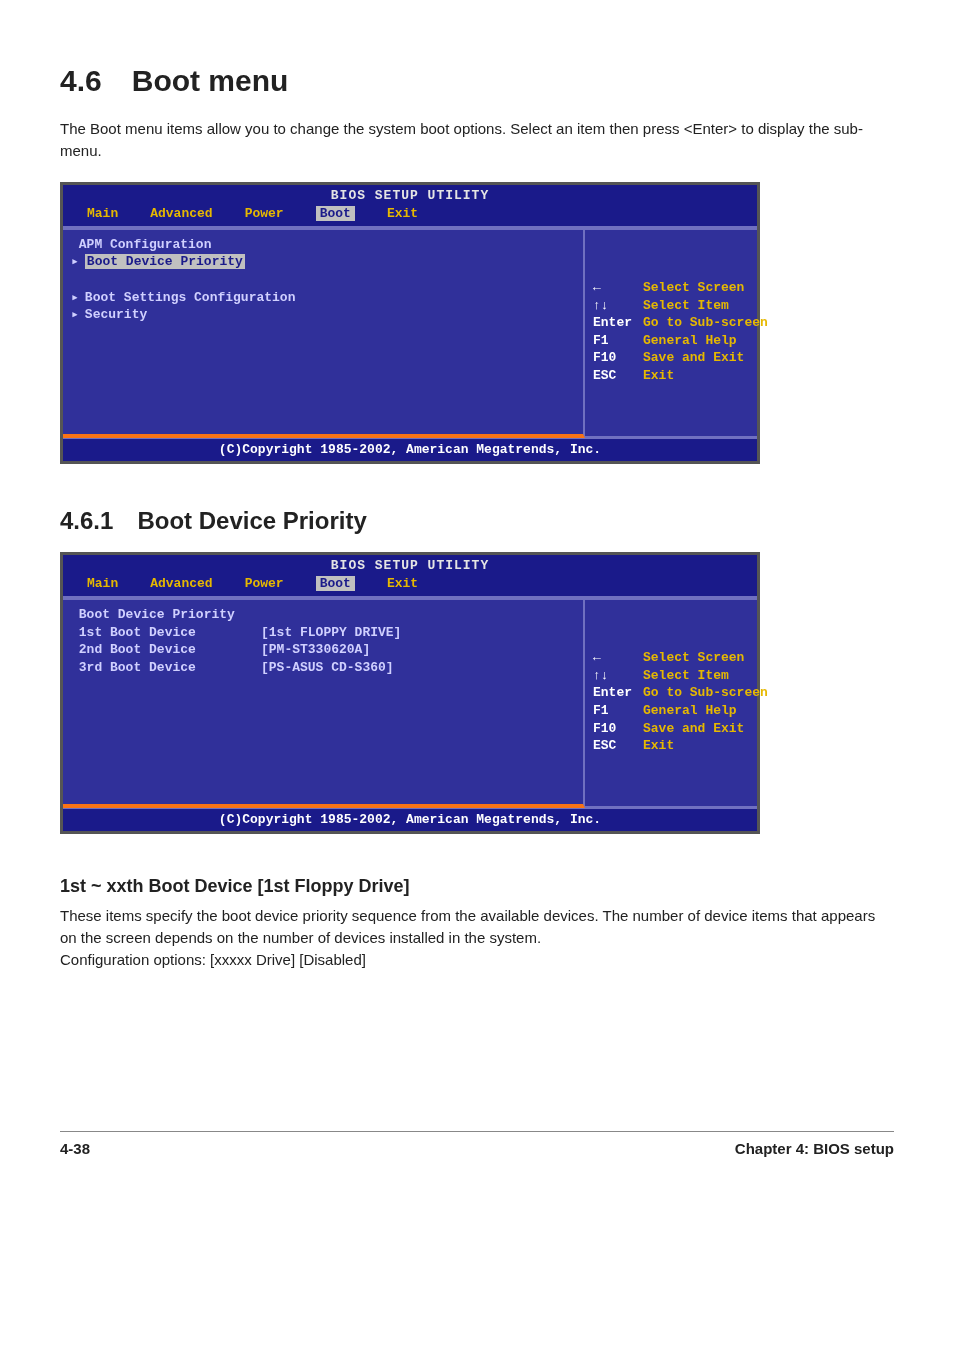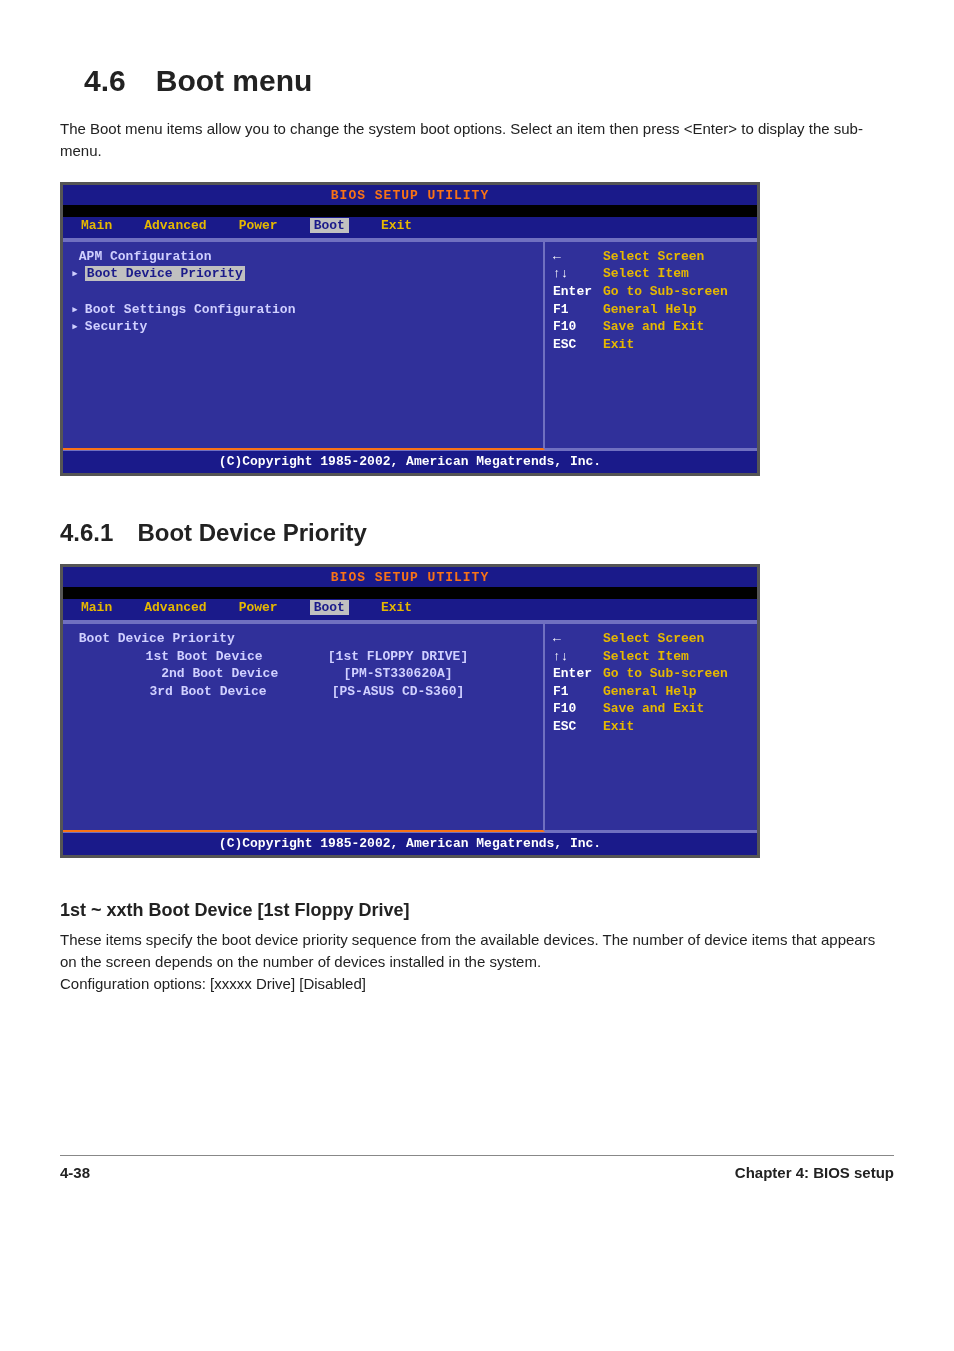--- a/index.html
+++ b/index.html
@@ -9,79 +9,77 @@
       width: 954px;
       padding: 60px 60px 40px 60px;
       color: #222;
       font-size: 16px;
       line-height: 1.4;
     }
     .section-title {
       font-size: 30px;
       font-weight: bold;
       margin-bottom: 16px;
-      margin-left: 24px;
     }
     .section-title .num { margin-right: 30px; }
     .intro { margin-bottom: 20px; font-size: 15px; line-height: 1.45; }
     .bios-shot {
       width: 700px;
       margin: 12px 0 40px 0;
       border: 3px solid #555;
       background: #000;
       font-family: "Courier New", monospace;
       font-size: 13px;
     }
     .bios-titlebar {
       background: #1a1a8a;
       color: #fff;
       text-align: center;
       padding: 2px 0 0 0;
     }
     .bios-titlebar .title {
-      color: #f97316;
+      color: #e5e5e5;
       font-weight: bold;
       letter-spacing: 1px;
     }
     .bios-tabs {
       background: #1a1a8a;
       border-bottom: 2px solid #7070c0;
-      padding: 0 8px 3px 18px;
+      padding: 0 8px 3px 24px;
       color: #e6b800;
       font-weight: bold;
-      margin-top: 12px;
     }
     .bios-tabs span { margin-right: 32px; }
     .bios-tabs .active {
       background: #c0c0c0;
       color: #1a1a8a;
       padding: 0 4px;
     }
     .bios-body {
       display: flex;
       background: #30309a;
     }
     .bios-left {
       flex: 1;
       border-right: 2px solid #7070c0;
       border-top: 2px solid #7070c0;
-      border-bottom: 2px solid #f97316;
+      border-bottom: 4px solid #f97316;
       color: #d0d0ff;
       padding: 6px 8px 8px 8px;
       min-height: 210px;
     }
     .bios-right {
-      width: 212px;
+      width: 172px;
       border-top: 2px solid #7070c0;
       border-bottom: 2px solid #7070c0;
       color: #d0d0ff;
       padding: 6px 8px 8px 8px;
       display: flex;
       flex-direction: column;
-      justify-content: flex-start;
+      justify-content: center;
     }
     .bios-row { white-space: pre; line-height: 1.35; font-weight: bold; }
     .bios-row .arrow { color: #cfcfff; margin-right: 6px; }
     .bios-row.hl { color: #fff; }
     .bios-row.hl .label-sel {
       background: #c0c0c0;
       color: #1a1a8a;
       padding: 0 2px;
     }
     .bios-help .hint-row { white-space: pre; font-weight: bold; line-height: 1.35; }
@@ -113,21 +111,21 @@
       margin-top: 160px;
       margin-bottom: 6px;
     }
     .page-footer {
       display: flex;
       justify-content: space-between;
       font-size: 15px;
       font-weight: bold;
       gap: 36px;
     }
-    .kvs { display: flex; flex-direction: column; gap: 0; align-items: center; }
+    .kvs { display: flex; flex-direction: column; gap: 0; }
     .kv { display: flex; }
     .kv .k { width: 190px; }
   </style>
 </head>
 <body>
 
 <div class="section-title">
   <span class="num">4.6</span><span>Boot menu</span>
 </div>
 

